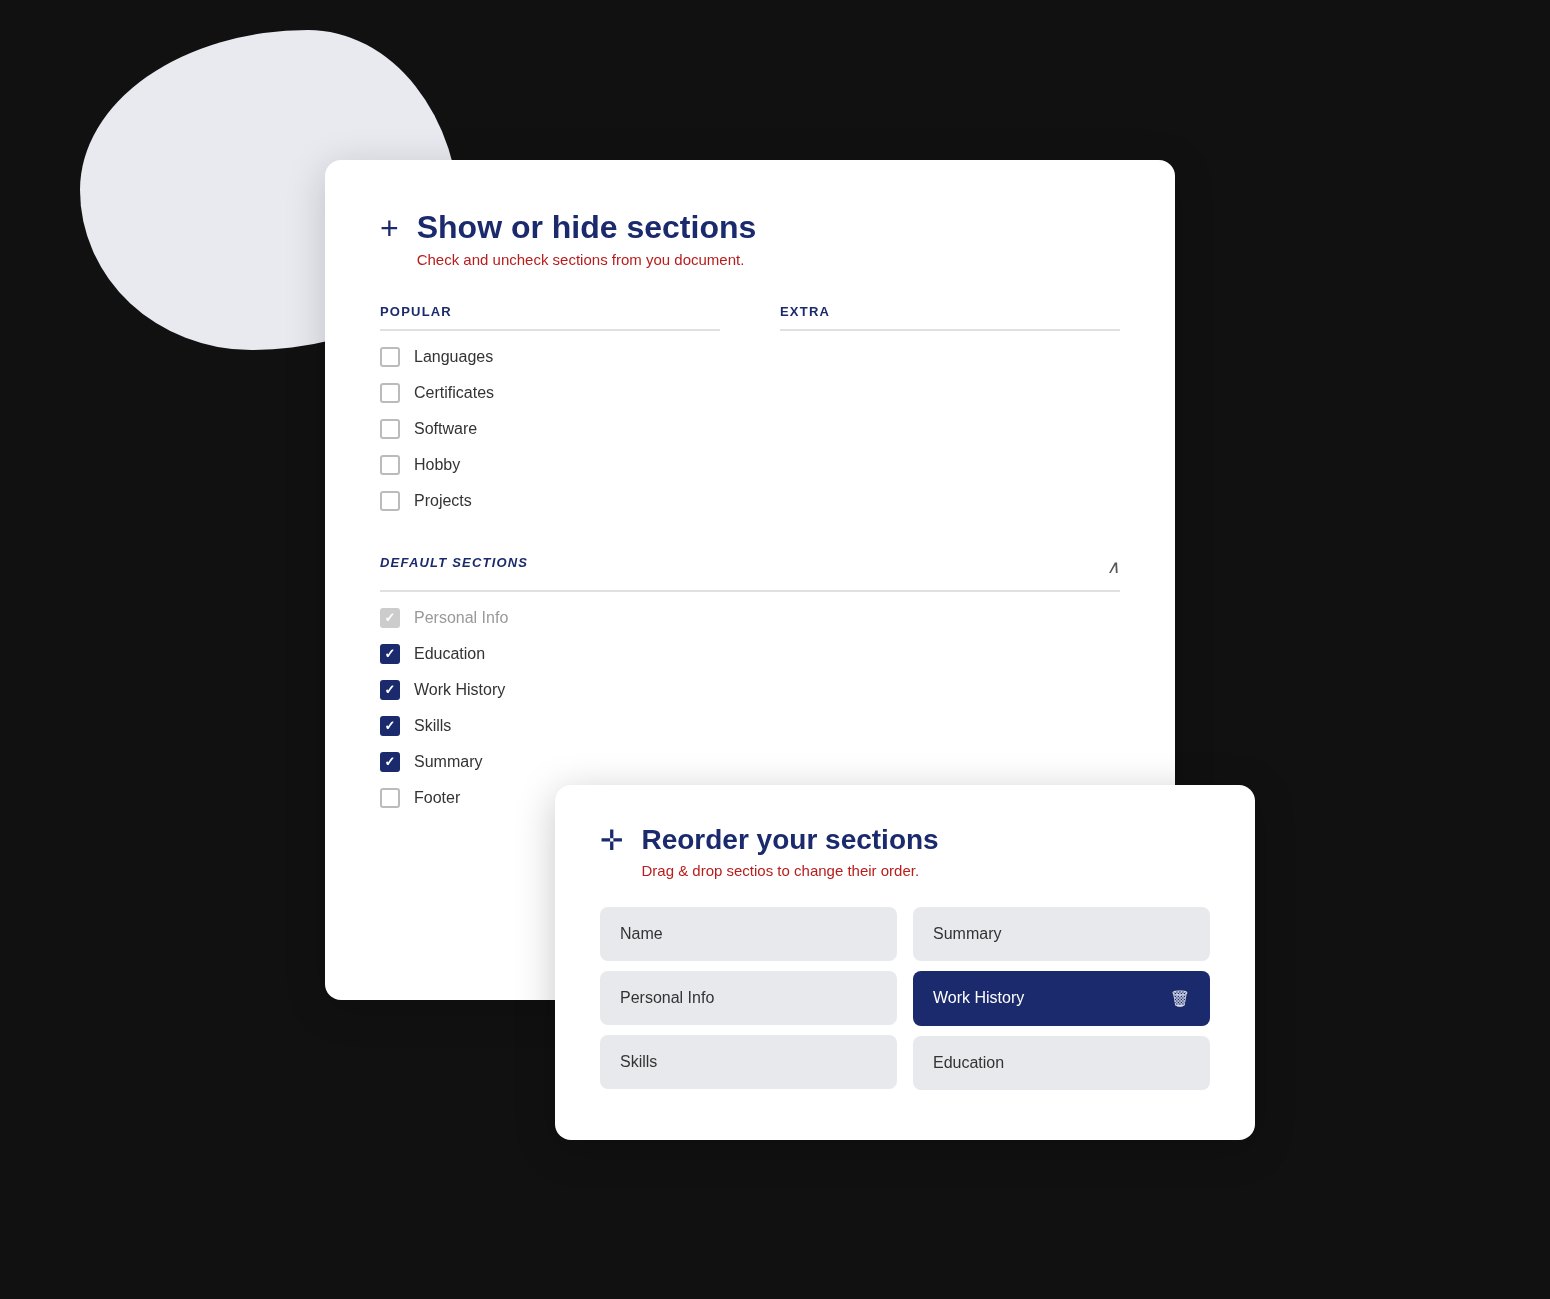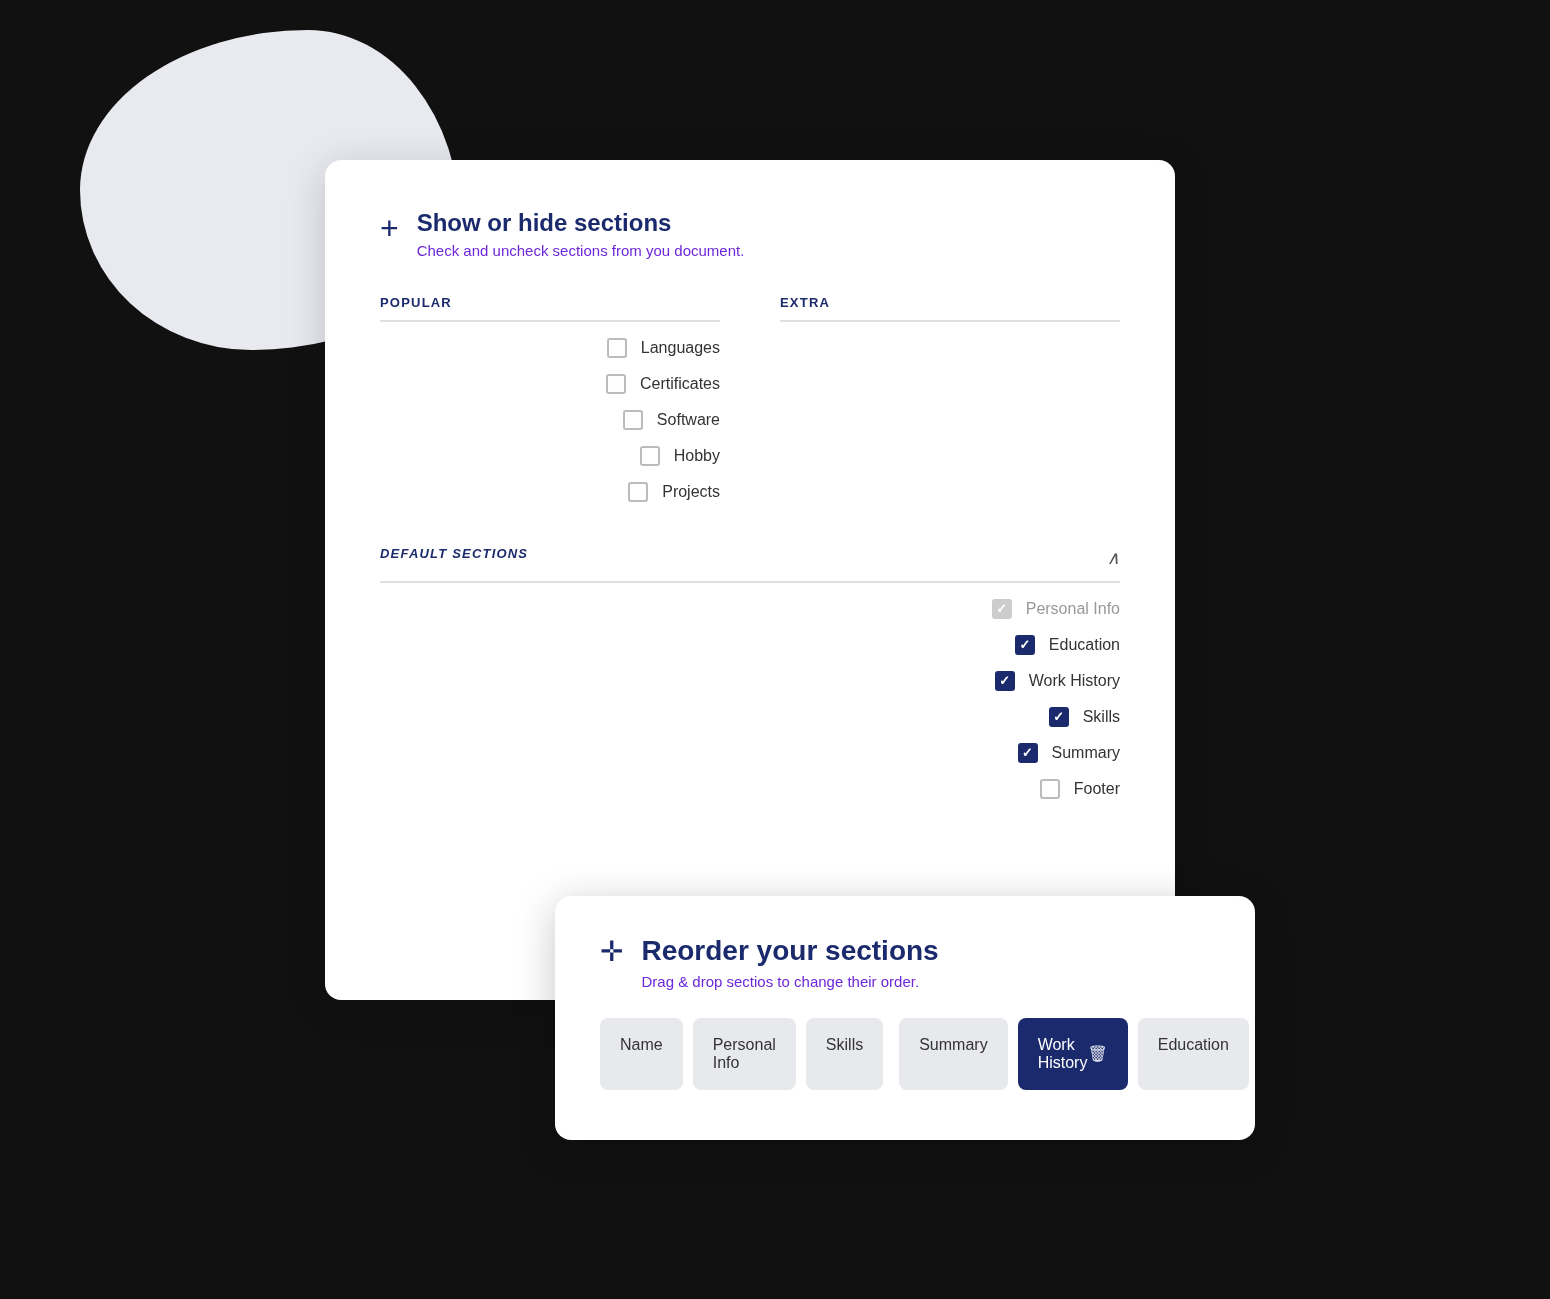--- a/index.html
+++ b/index.html
@@ -56,29 +56,29 @@
 
     .plus-icon {
       font-size: 32px;
       color: #1a2a6c;
       font-weight: 300;
       line-height: 1;
       margin-top: 2px;
     }
 
     .card-header-text h1 {
-      font-size: 24px;
+      font-size: 32px;
       font-weight: 800;
       color: #1a2a6c;
       line-height: 1.1;
     }
 
     .card-header-text p {
       font-size: 15px;
-      color: #6d28d9;
+      color: #b91c1c;
       margin-top: 6px;
     }
 
     .sections-grid {
       display: grid;
       grid-template-columns: 1fr 1fr;
       gap: 0 60px;
       margin-top: 36px;
     }
 
@@ -93,21 +93,20 @@
     .section-divider {
       border: none;
       border-top: 2px solid #e0e0e0;
       margin-bottom: 16px;
     }
 
     .checkbox-list {
       display: flex;
       flex-direction: column;
       gap: 16px;
-      align-items: flex-end;
     }
 
     .checkbox-item {
       display: flex;
       align-items: center;
       gap: 14px;
       cursor: pointer;
     }
 
     .checkbox-box {
@@ -196,21 +195,21 @@
 
     .reorder-grid {
       display: grid;
       grid-template-columns: 1fr 1fr;
       gap: 16px;
       margin-top: 28px;
     }
 
     .reorder-col {
       display: flex;
-      flex-direction: row;
+      flex-direction: column;
       gap: 10px;
     }
 
     .reorder-item {
       background: #e8e9ec;
       border-radius: 8px;
       padding: 18px 20px;
       font-size: 16px;
       color: #333;
       cursor: grab;

